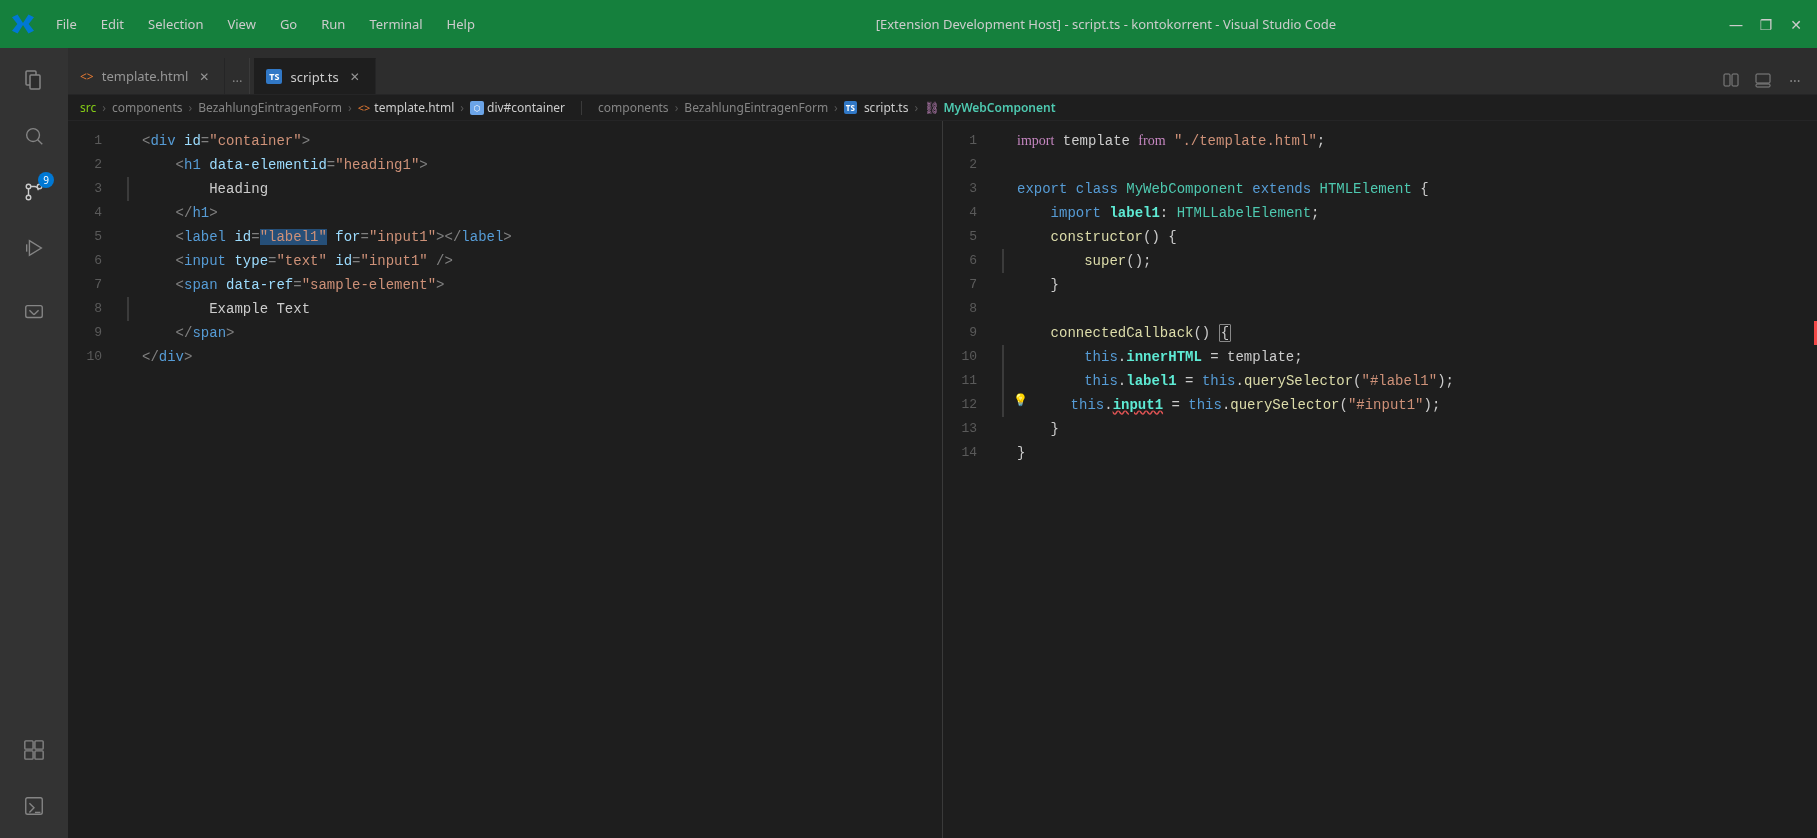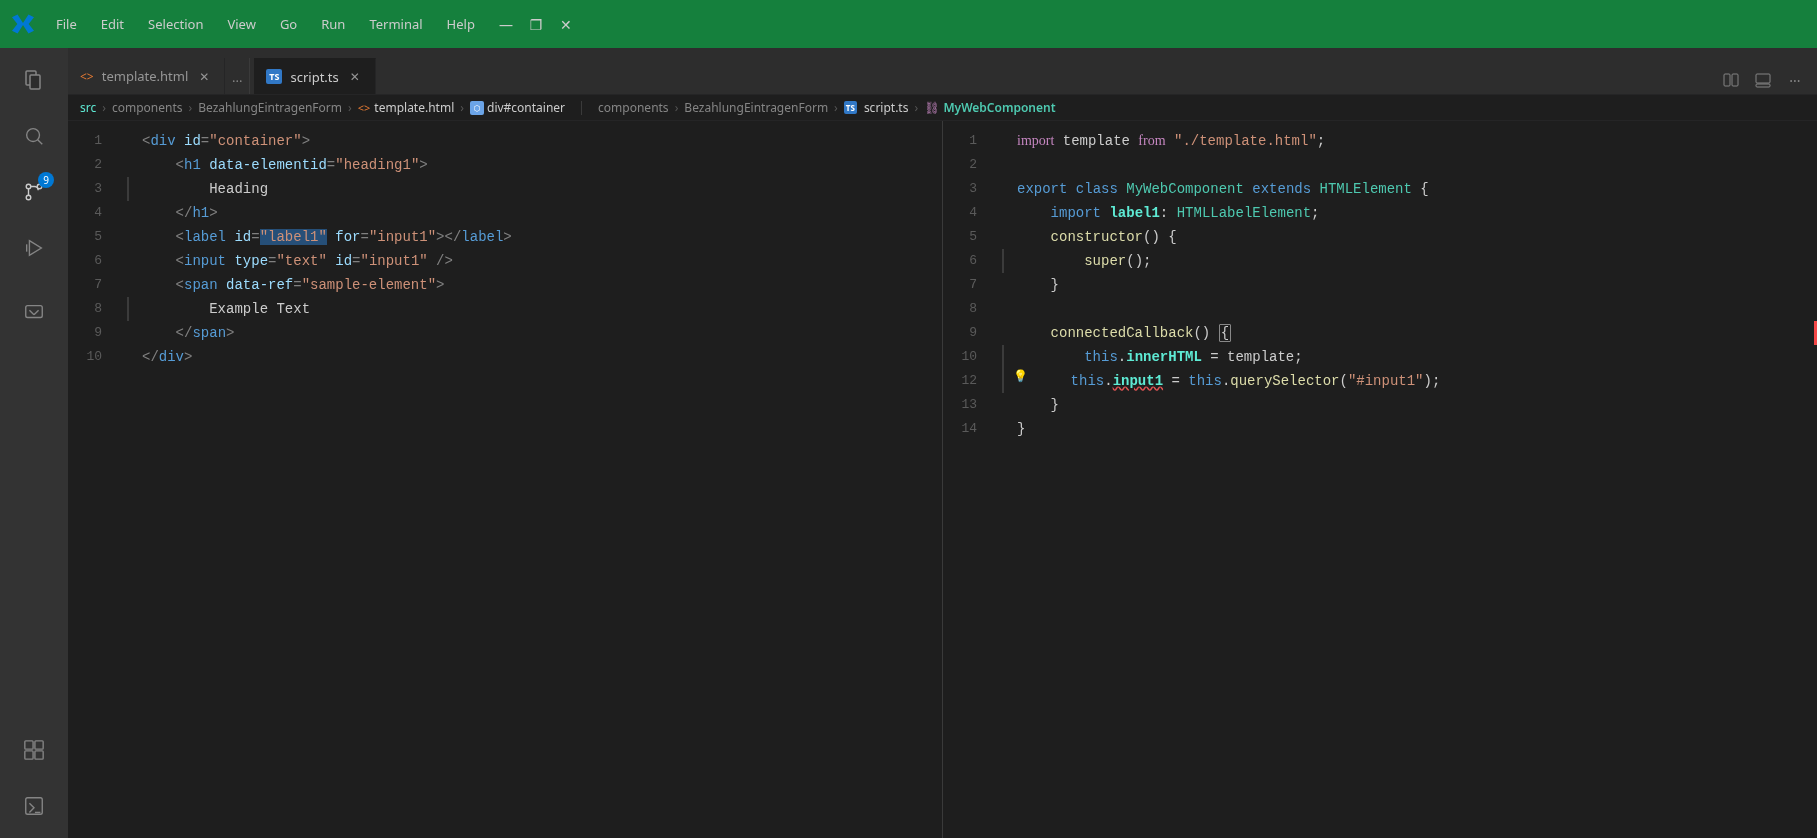--- a/index.html
+++ b/index.html
@@ -303,20 +303,21 @@
     <div class="titlebar-menu-item">File</div>
     <div class="titlebar-menu-item">Edit</div>
     <div class="titlebar-menu-item">Selection</div>
     <div class="titlebar-menu-item">View</div>
     <div class="titlebar-menu-item">Go</div>
     <div class="titlebar-menu-item">Run</div>
     <div class="titlebar-menu-item">Terminal</div>
     <div class="titlebar-menu-item">Help</div>
   </div>
 
+  <div class="titlebar-title">[Extension Development Host] - script.ts - kontokorrent - Visual Studio Code</div>
 
   <div class="titlebar-controls">
     <div class="titlebar-btn">—</div>
     <div class="titlebar-btn">❐</div>
     <div class="titlebar-btn">✕</div>
   </div>
 </div>
 
 <div class="app-body">
 
@@ -405,21 +406,21 @@
           <svg width="16" height="16" viewBox="0 0 16 16" fill="currentColor">
             <rect x="1" y="2" width="14" height="9" rx="1" fill="none" stroke="currentColor" stroke-width="1"></rect>
             <rect x="1" y="12" width="14" height="3" rx="1" fill="none" stroke="currentColor" stroke-width="1"></rect>
           </svg>
         </div>
         <div class="tab-action-btn">···</div>
       </div>
     </div>
 
     <div class="breadcrumb">
-      <span style="color:#5eead4;">src</span>
+      <span style="color:#84cc16;">src</span>
       <span class="breadcrumb-sep">›</span>
       <span style="color:#858585;">components</span>
       <span class="breadcrumb-sep">›</span>
       <span style="color:#858585;">BezahlungEintragenForm</span>
       <span class="breadcrumb-sep">›</span>
       <span style="color:#e37933; font-size:11px;">&lt;&gt;</span>
       <span style="color:#cccccc;">template.html</span>
       <span class="breadcrumb-sep">›</span>
       <span style="display:inline-flex;align-items:center;gap:3px;">
         <span style="background:#6ba4e7;border-radius:2px;width:14px;height:14px;display:inline-flex;align-items:center;justify-content:center;font-size:8px;color:white;">⬡</span>
@@ -572,20 +573,27 @@
           </div>
 
           <div class="code-line">
             <div class="line-number">10</div>
             <div class="line-gutter">
               <div style="width:2px; height:24px; background:#3b3b3b;"></div>
             </div>
             <div class="line-content">        <span class="ts-keyword">this</span><span class="ts-plain">.</span><span class="ts-var">innerHTML</span><span class="ts-plain"> = template;</span></div>
           </div>
 
+          <div class="code-line">
+            <div class="line-number">11</div>
+            <div class="line-gutter">
+              <div style="width:2px; height:24px; background:#3b3b3b;"></div>
+            </div>
+            <div class="line-content">        <span class="ts-keyword">this</span><span class="ts-plain">.</span><span class="ts-var">label1</span><span class="ts-plain"> = </span><span class="ts-keyword">this</span><span class="ts-plain">.</span><span class="ts-func">querySelector</span><span class="ts-plain">(</span><span class="ts-string">"#label1"</span><span class="ts-plain">);</span></div>
+          </div>
 
           <div class="code-line">
             <div class="line-number">12</div>
             <div class="line-gutter">
               <div style="width:2px; height:24px; background:#3b3b3b;"></div>
             </div>
             <div class="lightbulb-icon">💡</div>
             <div class="line-content">    <span class="ts-keyword">this</span><span class="ts-plain">.</span><span class="ts-var" style="text-decoration: underline wavy #e05353;">input1</span><span class="ts-plain"> = </span><span class="ts-keyword">this</span><span class="ts-plain">.</span><span class="ts-func">querySelector</span><span class="ts-plain">(</span><span class="ts-string">"#input1"</span><span class="ts-plain">);</span></div>
           </div>
 

